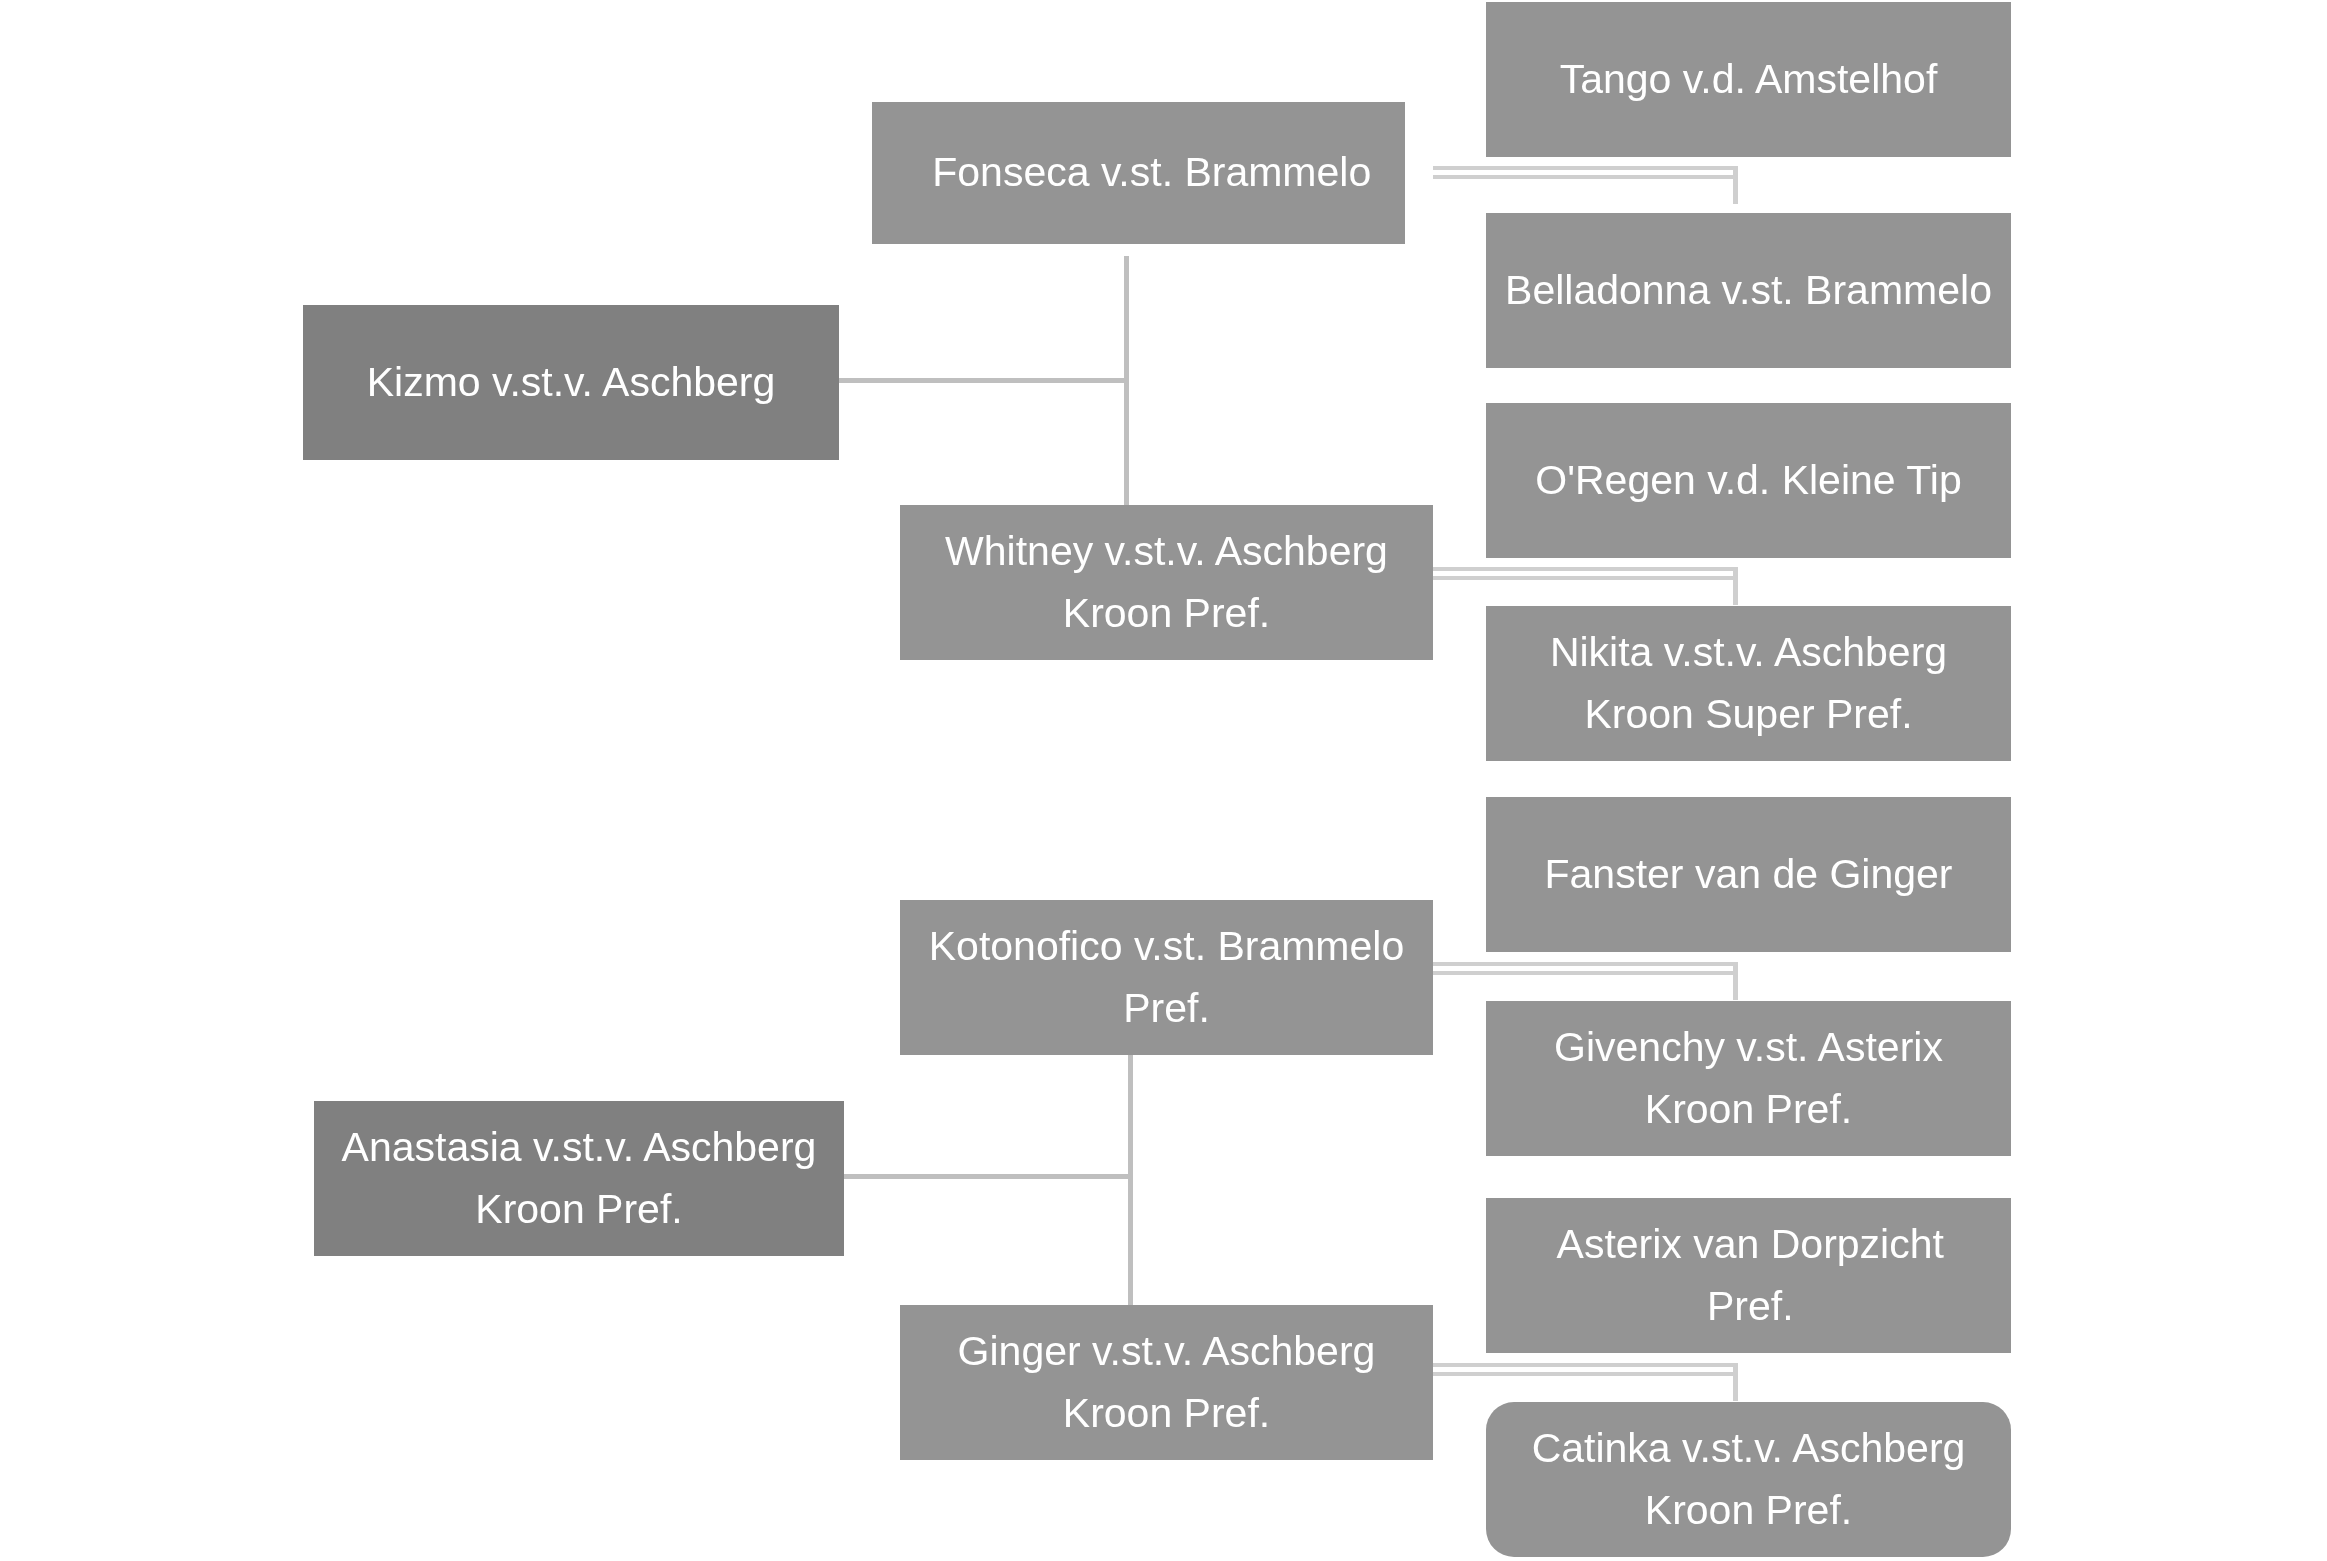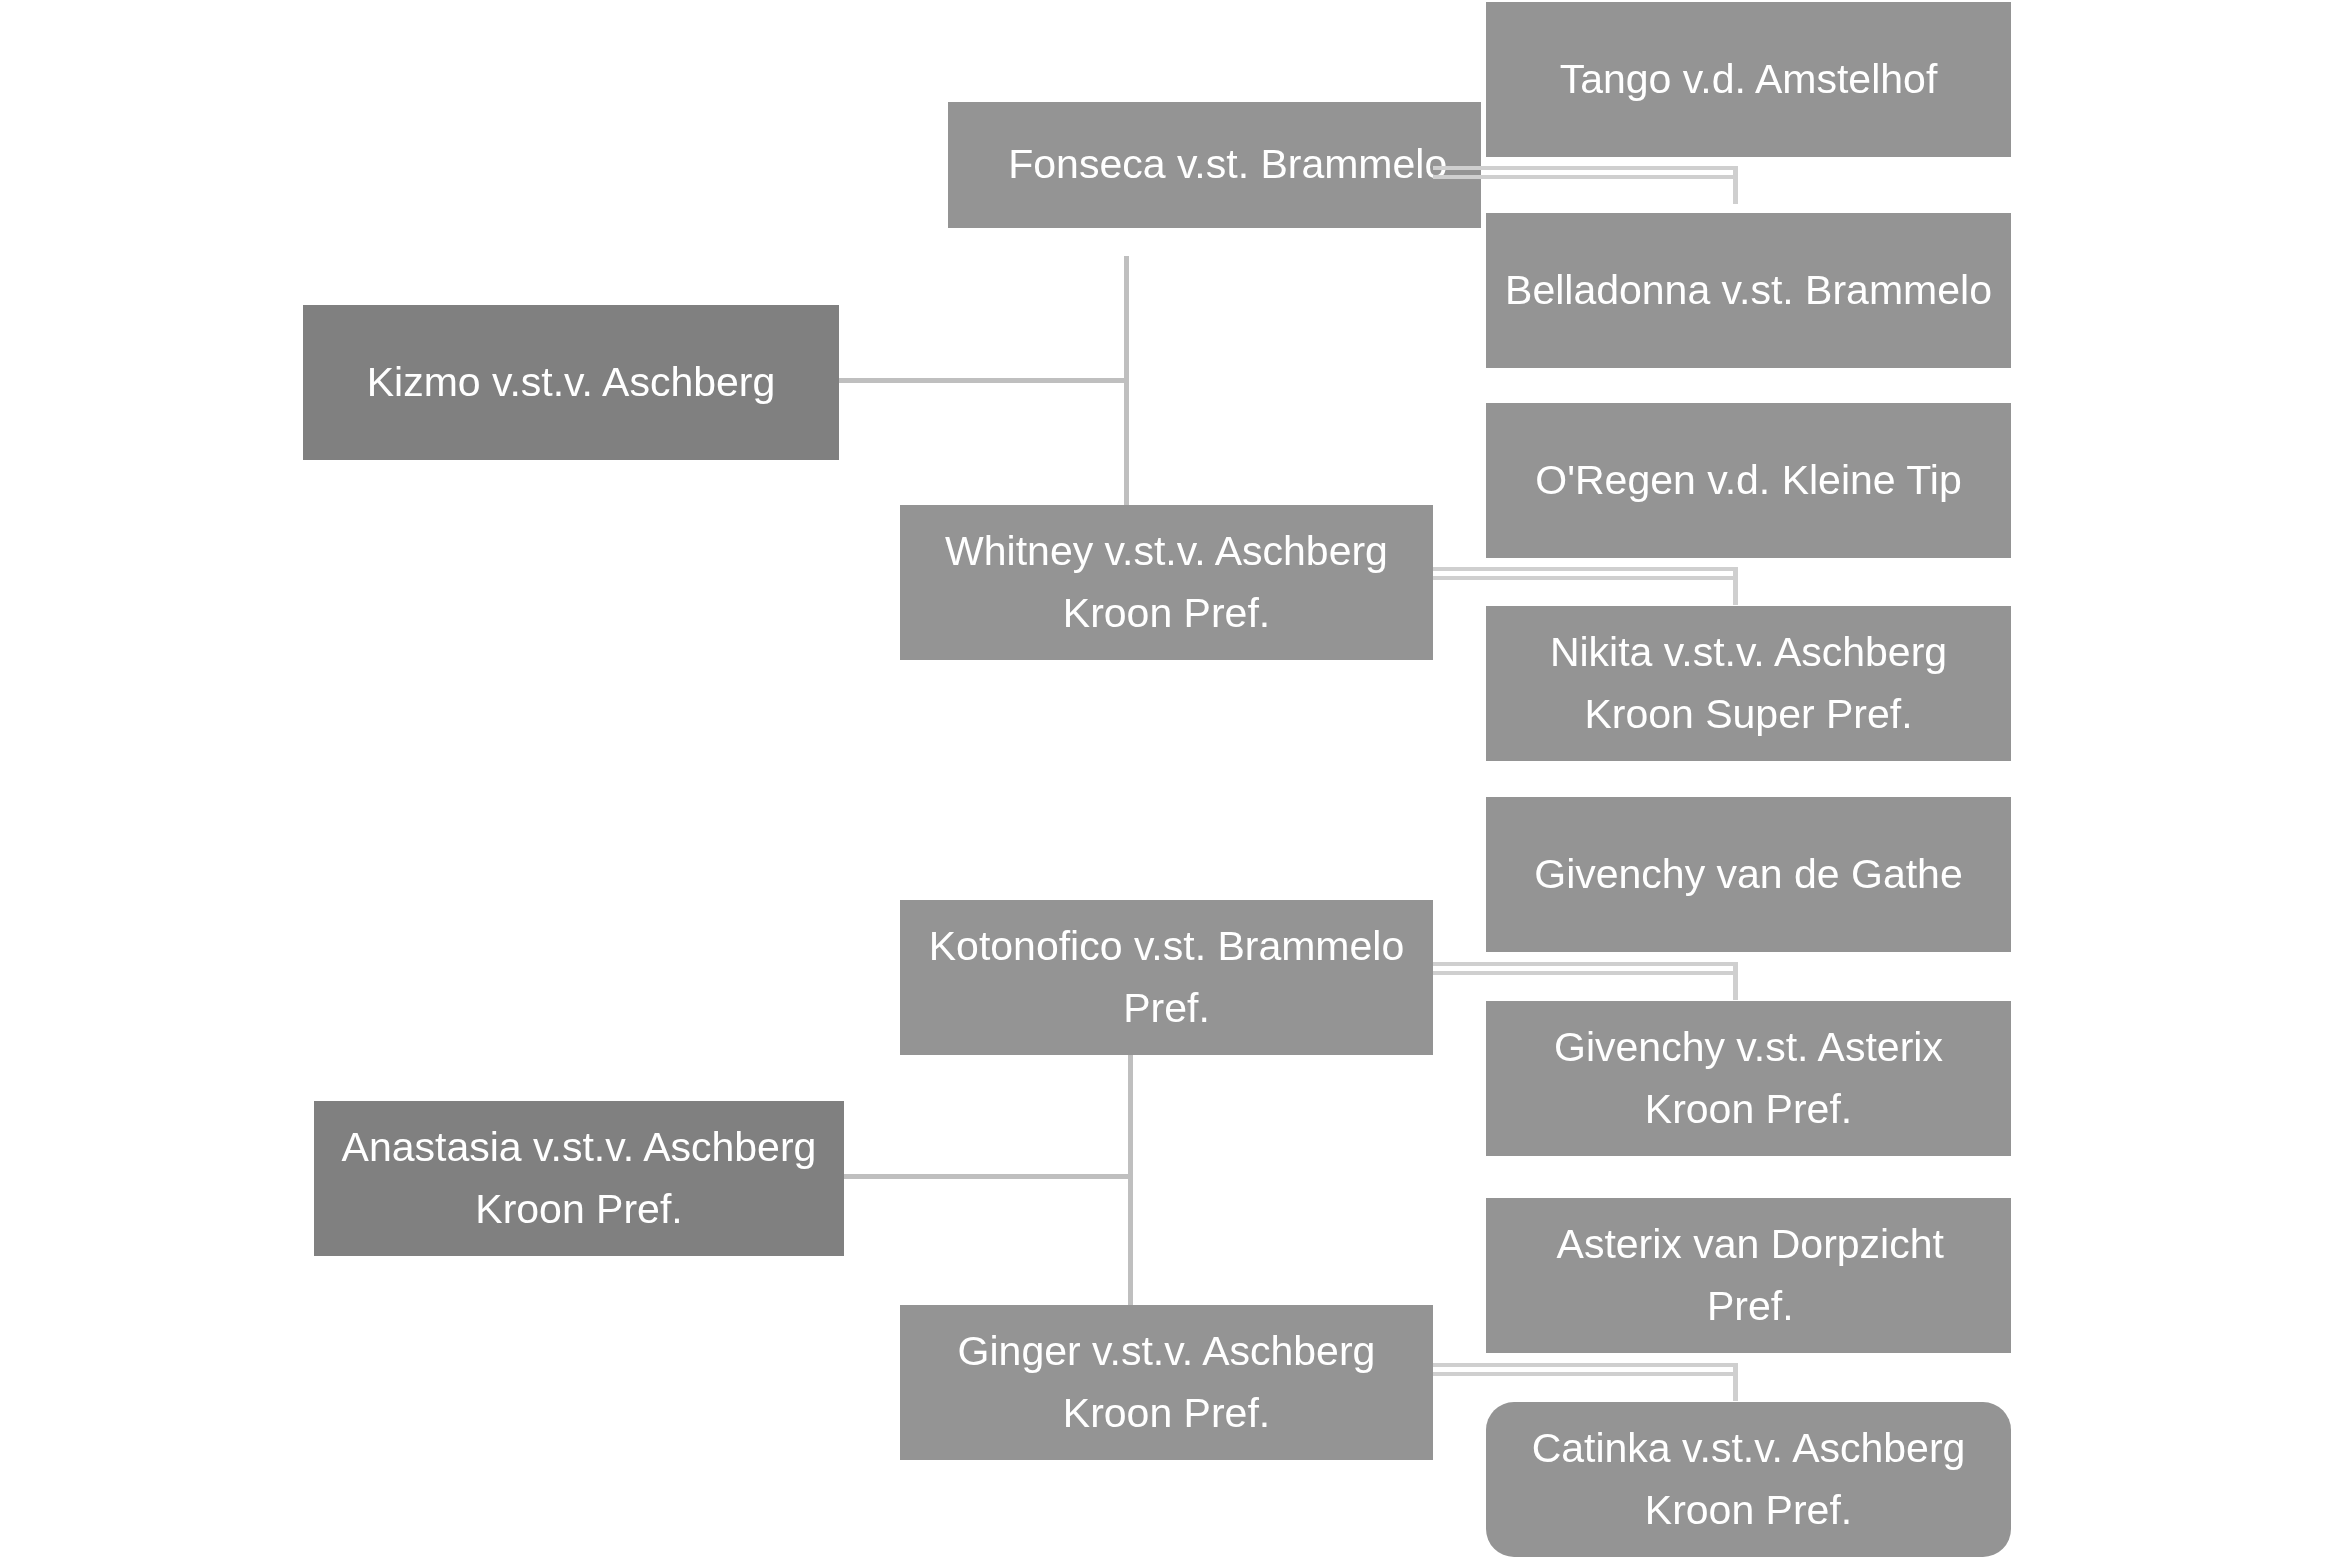--- a/index.html
+++ b/index.html
@@ -69,21 +69,21 @@
 </style>
 </head>
 <body>
 
 <div id="pedigree-canvas">
 
   <div class="conn-v" style="left:1124px; top:256px; height:249px;"></div>
 
   <div class="conn-h" style="left:839px; top:378px; width:289px;"></div>
 
-  <div class="node ancestor" style="left:948px; top:102px; width:533px; height:126px;padding-left:32px;">
+  <div class="node ancestor" style="left:872px; top:102px; width:533px; height:142px;padding-left:32px;">
     <span class="node-label">Fonseca v.st. Brammelo</span>
   </div>
 
   <div class="node ancestor" style="left:1486px; top:1.8px; width:525px; height:155px;">
     <span class="node-label">Tango v.d. Amstelhof</span>
   </div>
 
   <div class="conn-double" style="left:1433px; top:166px; width:305px;"></div>
   <div class="conn-stub" style="left:1733px; top:166px; height:38px;"></div>
 
@@ -121,21 +121,21 @@
   <div class="conn-h" style="left:844px; top:1174px; width:289px;"></div>
 
   <div class="node ancestor wrap" style="left:900px; top:900px; width:533px; height:155px;">
     <span>
       <span class="node-label">Kotonofico v.st. Brammelo</span>
       <span class="node-label">Pref.</span>
     </span>
   </div>
 
   <div class="node ancestor" style="left:1486px; top:797px; width:525px; height:155px;">
-    <span class="node-label">Givenchy van de Gathe</span>
+    <span class="node-label">Fanster van de Ginger</span>
   </div>
 
   <div class="conn-double" style="left:1433px; top:962px; width:305px;"></div>
   <div class="conn-stub" style="left:1733px; top:962px; height:38px;"></div>
 
   <div class="node ancestor wrap" style="left:1486px; top:1001px; width:525px; height:155px;">
     <span>
       <span class="node-label">Givenchy v.st. Asterix</span>
       <span class="node-label">Kroon Pref.</span>
     </span>

